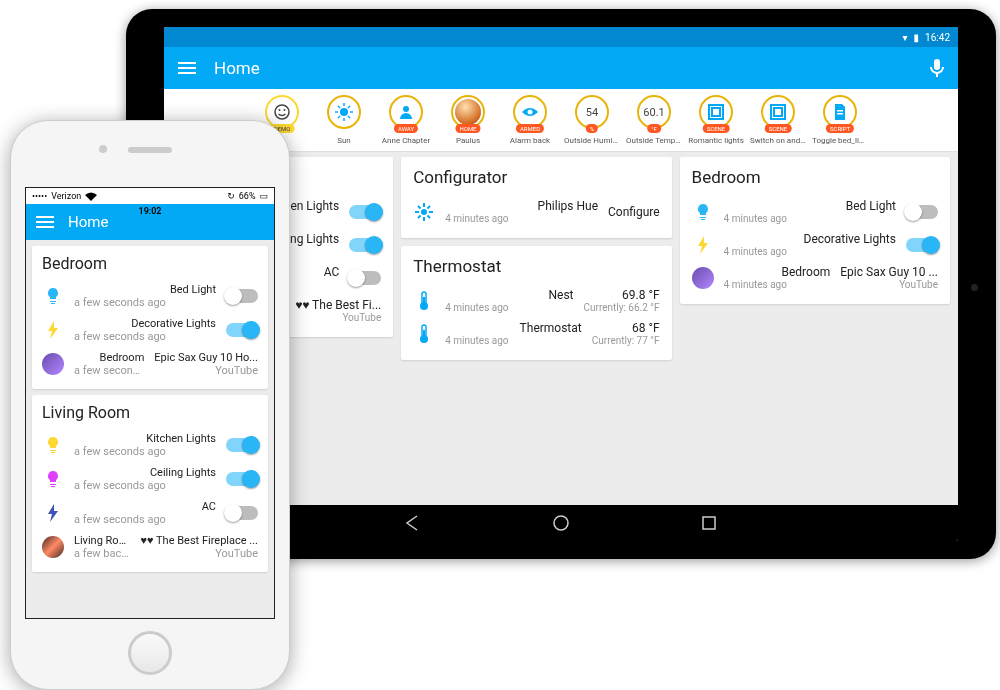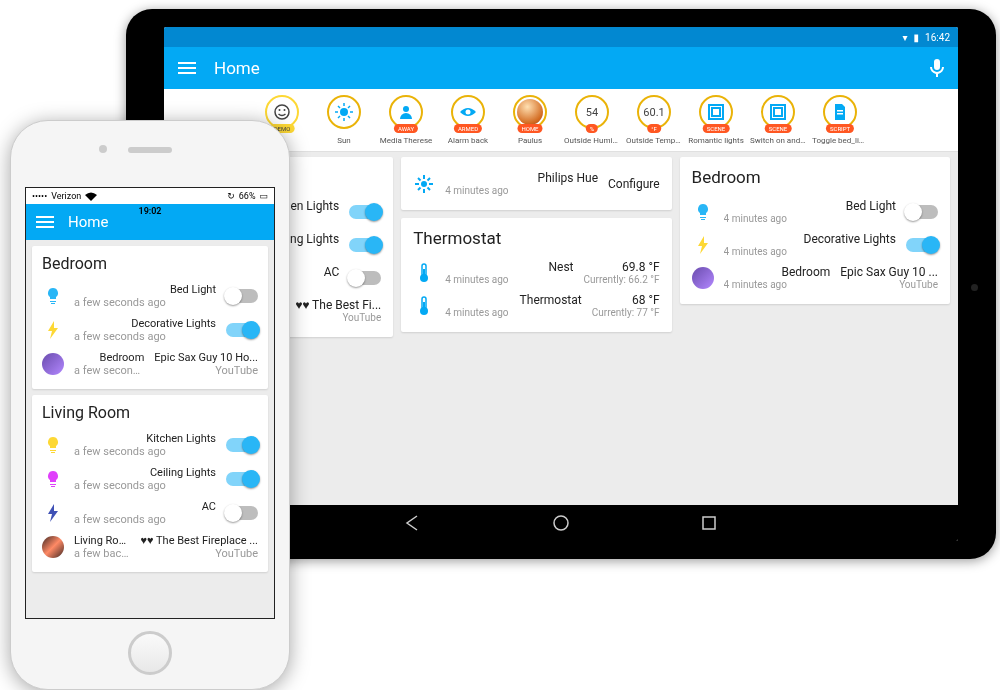--- a/index.html
+++ b/index.html
@@ -165,38 +165,38 @@
           <div class="chip-label">Sun</div>
         </div>
         <div class="chip">
           <div class="chip-circle">
             <svg width="16" height="16">
               <circle cx="8" cy="5" r="3" fill="#03a9f4"></circle>
               <path d="M2 15a6 6 0 0112 0z" fill="#03a9f4"></path>
             </svg>
             <span class="chip-badge">AWAY</span>
           </div>
-          <div class="chip-label">Media Therese</div>
+          <div class="chip-label">Anne Chapter</div>
+        </div>
+        <div class="chip">
+          <div class="chip-circle">
+            <div style="width:26px;height:26px;border-radius:50%;background:radial-gradient(circle at 40% 30%,#ffe0b2,#d2691e 70%,#6d4c41)"></div>
+            <span class="chip-badge">HOME</span>
+          </div>
+          <div class="chip-label">Paulus</div>
         </div>
         <div class="chip">
           <div class="chip-circle">
             <svg width="18" height="12">
               <path d="M1 6 Q9 -2 17 6 Q9 14 1 6" fill="#03a9f4"></path>
               <circle cx="9" cy="6" r="2.5" fill="#fff"></circle>
             </svg>
             <span class="chip-badge">ARMED</span>
           </div>
           <div class="chip-label">Alarm back</div>
-        </div>
-        <div class="chip">
-          <div class="chip-circle">
-            <div style="width:26px;height:26px;border-radius:50%;background:radial-gradient(circle at 40% 30%,#ffe0b2,#d2691e 70%,#6d4c41)"></div>
-            <span class="chip-badge">HOME</span>
-          </div>
-          <div class="chip-label">Paulus</div>
         </div>
         <div class="chip">
           <div class="chip-circle">
             <span style="font-size:11px;color:#444">54</span>
             <span class="chip-badge">%</span>
           </div>
           <div class="chip-label">Outside Humidity</div>
         </div>
         <div class="chip">
           <div class="chip-circle">
@@ -290,20 +290,21 @@
                 <div class="right">
                   <div class="title">♥♥ The Best Fi...</div>
                   <div class="sub">YouTube</div>
                 </div>
               </div>
             </div>
         </div>
       </div>
       <div class="col" style="flex:1.1">
         <div class="card">
+          <h2>Configurator</h2>
           <div id="t-col2a">
               <div class="row">
                 <span class="ic">
                   <svg width="18" height="18">
                     <circle cx="9" cy="9" r="3" fill="#03a9f4"></circle>
                     <g stroke="#03a9f4" stroke-width="2">
                       <line x1="9" y1="0" x2="9" y2="4"></line>
                       <line x1="9" y1="14" x2="9" y2="18"></line>
                       <line x1="0" y1="9" x2="4" y2="9"></line>
                       <line x1="14" y1="9" x2="18" y2="9"></line>

